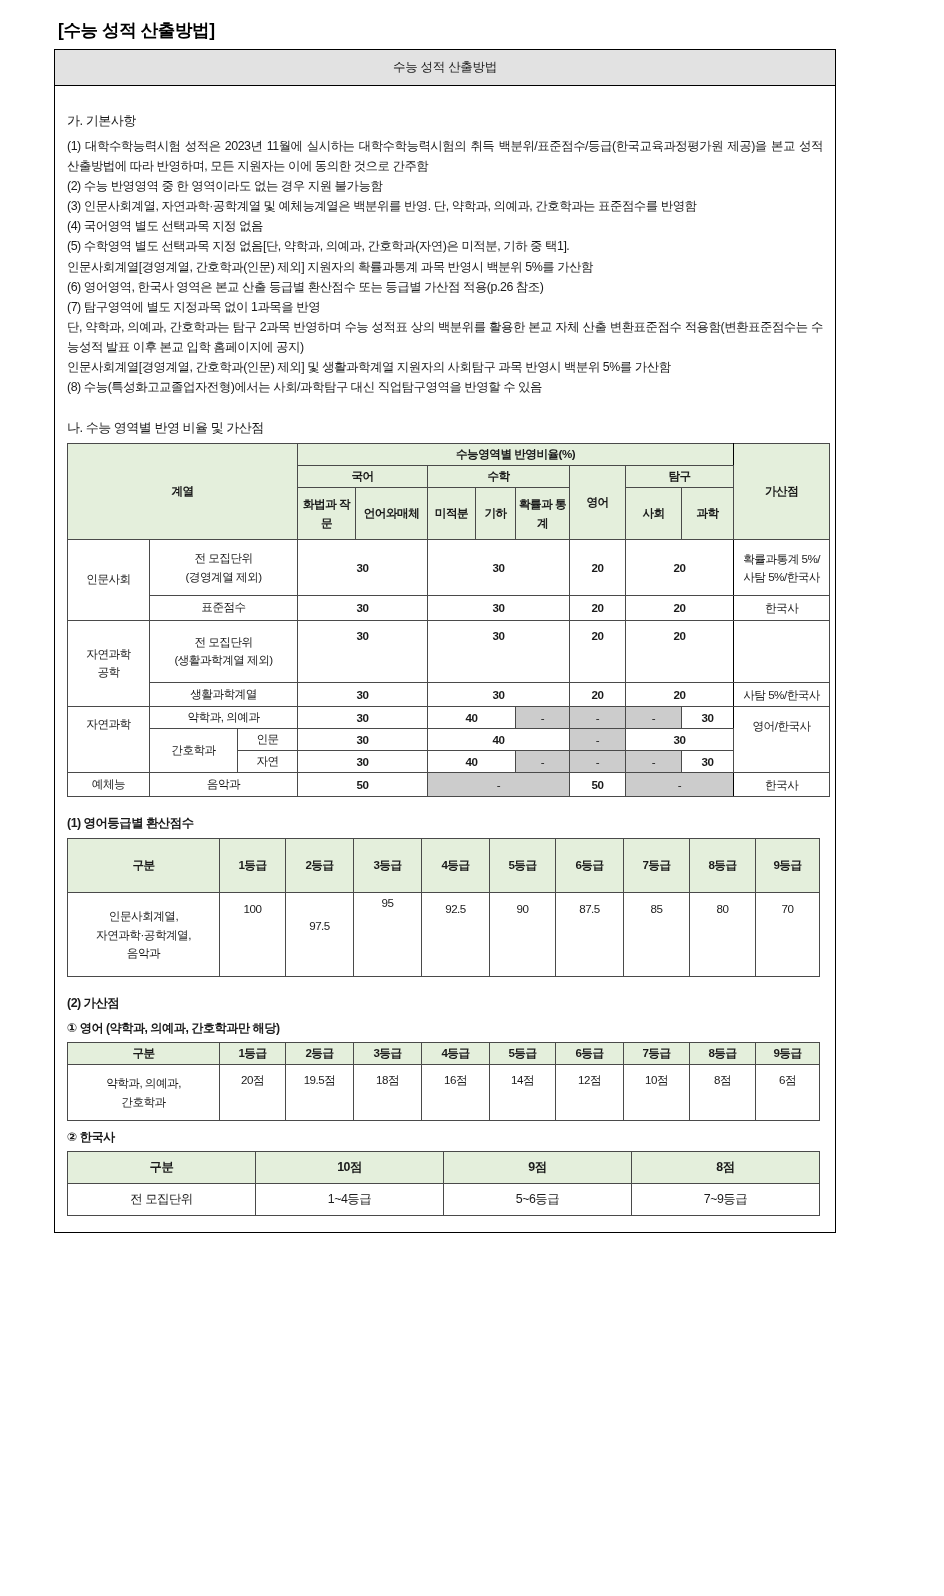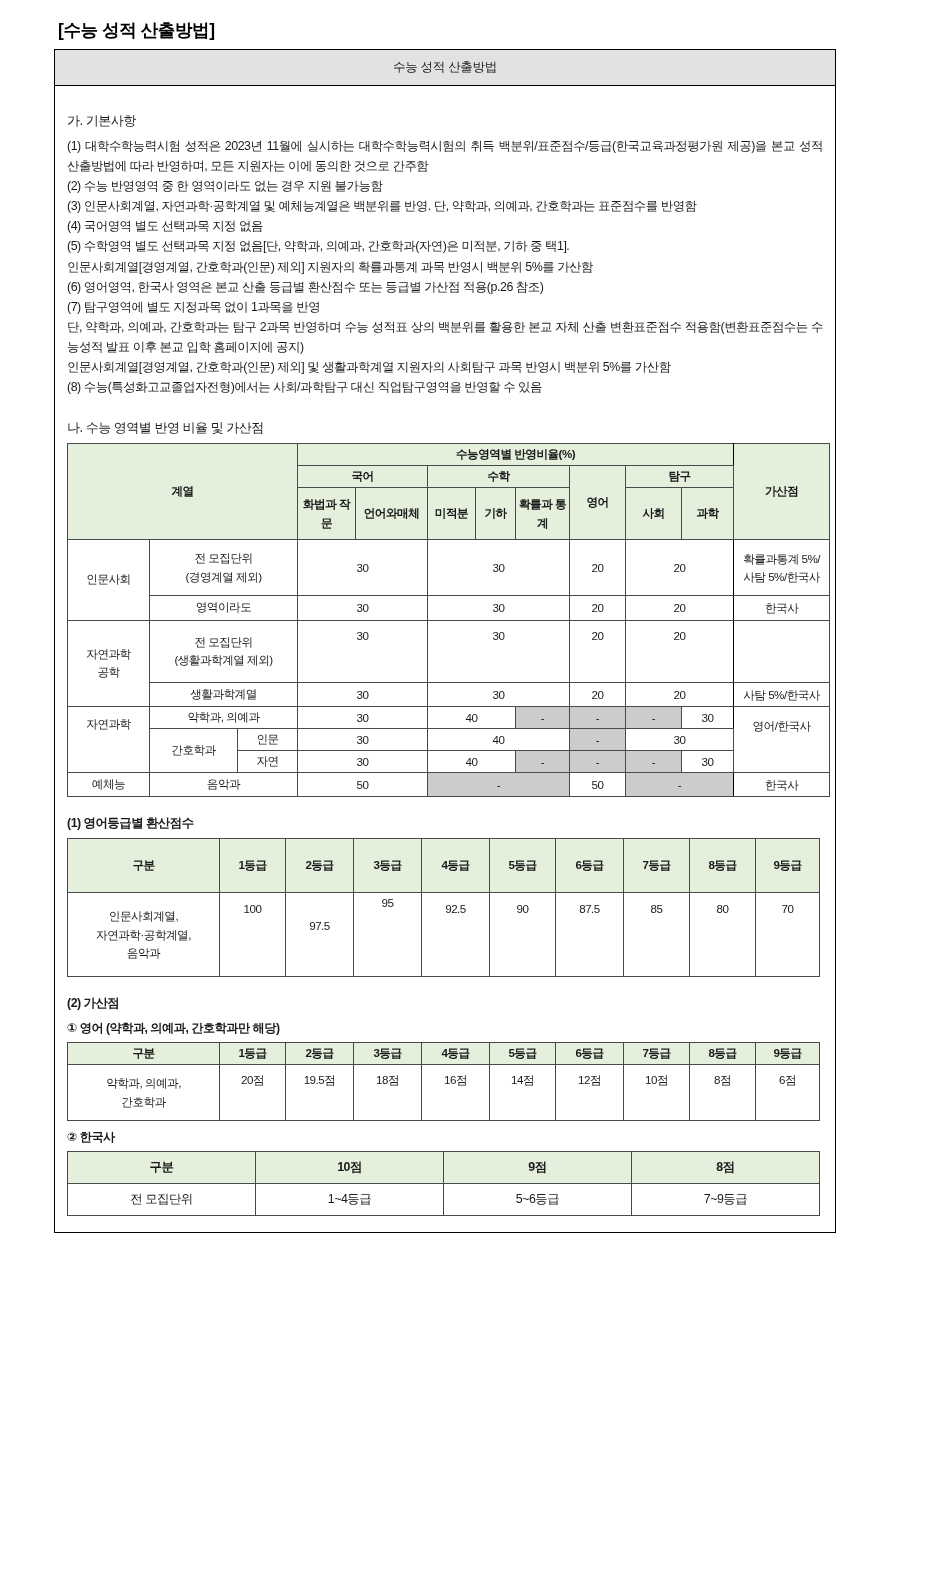--- a/index.html
+++ b/index.html
@@ -85,21 +85,21 @@
     background: #fff;
   }
   table.bordered th {
     background: #e4efdc;
     font-weight: bold;
   }
   table.bordered {
     border: 1.4px solid #000;
   }
   td.gray, th.gray { background: #cccccc !important; }
-  td.num { font-weight: normal; font-size: 12.2px; }
+  td.num { font-weight: bold; font-size: 12.2px; }
   td.small { font-size: 10.4px; letter-spacing: -0.8px; margin-top: 19px; }
   td.sub { font-size: 10.6px; letter-spacing: -0.7px; line-height: 1.5; }
 
   .thick-top { border-top: 1.6px solid #000 !important; }
   .thick-right { border-right: 1.6px solid #000 !important; }
 
   .subnote {
     font-size: 12.4px;
     font-weight: bold;
     letter-spacing: -0.5px;
@@ -193,21 +193,21 @@
             <td colspan="3" class="num thick-top">30</td>
             <td class="num thick-top">20</td>
             <td colspan="2" class="num thick-top thick-right">20</td>
             <td class="sub thick-top">
               <div>확률과통계 5%/</div>
               <div>사탐 5%/한국사</div>
             </td>
           </tr>
 
           <tr>
-            <td colspan="2">영역이라도</td>
+            <td colspan="2">표준점수</td>
             <td colspan="2" class="num">30</td>
             <td colspan="3" class="num">30</td>
             <td class="num">20</td>
             <td colspan="2" class="num thick-right">20</td>
             <td class="sub">한국사</td>
           </tr>
 
           <tr>
             <td rowspan="2" class="cell-multiline">
               <div>자연과학</div>

